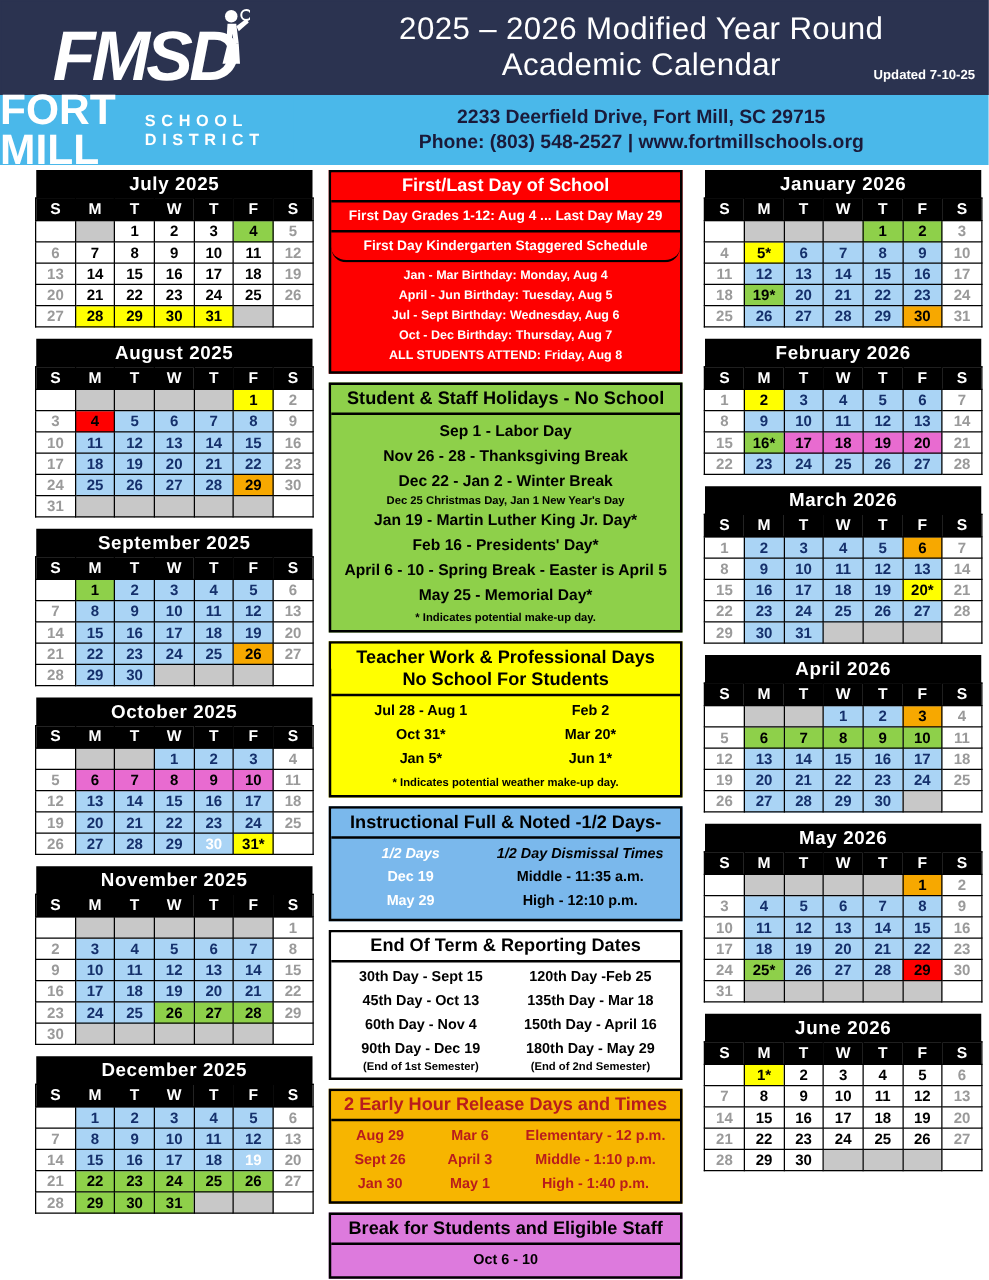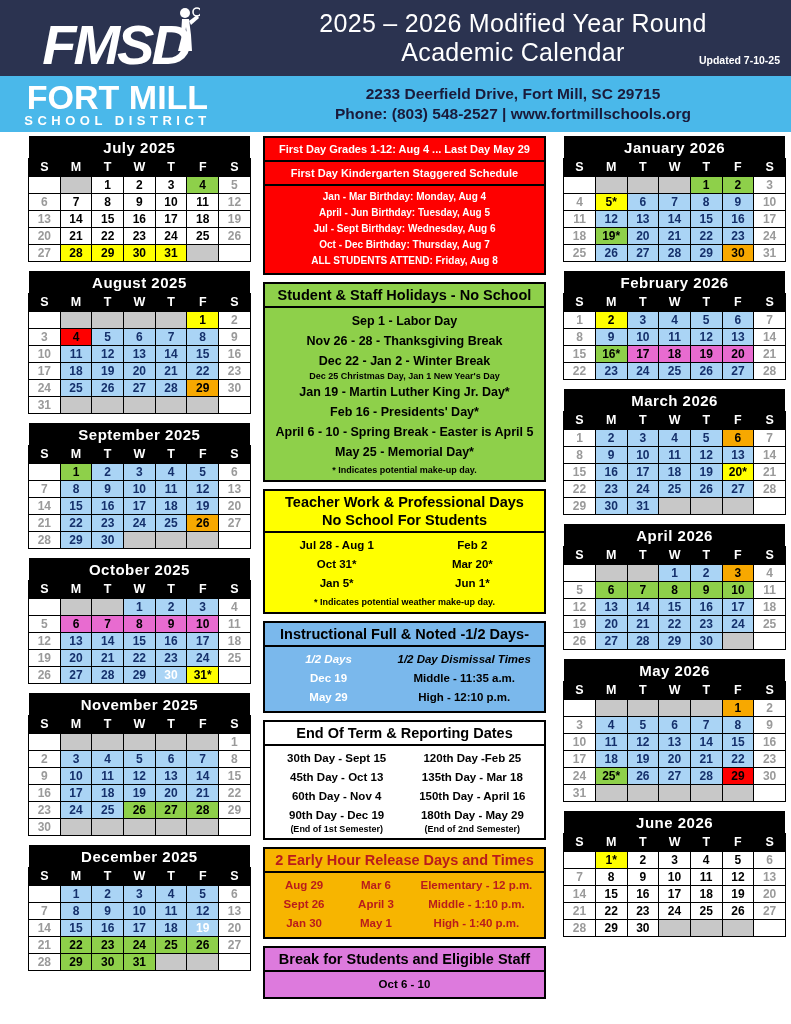--- a/index.html
+++ b/index.html
@@ -48,21 +48,21 @@
   .hdr-updated {
     position: absolute; right: 10px; bottom: 9px;
     font-size: 10.5px; font-weight: bold; color: #ffffff;
   }
   .hdr-bottom {
     display: flex; align-items: stretch;
     background: #4ab8ea; height: 56px;
   }
   .logo-block2 {
     width: 235px; background: #4ab8ea;
-    display: flex; flex-direction: column;
+    display: flex; flex-direction: row;
     align-items: center; justify-content: center;
     color: #ffffff; position: relative;
   }
   .logo-fortmill {
     font-size: 34px; font-weight: bold; line-height: 32px;
     letter-spacing: 0px;
   }
   .logo-sd {
     font-size: 13px; font-weight: bold; letter-spacing: 4.5px;
     line-height: 15px;
@@ -635,22 +635,23 @@
                 <td class="d empty"></td>
               </tr>
             </tbody>
           </table>
         </div>
       </div>
 
     <div class="col col-mid">
 
       <div class="lbox box-red">
+        <div class="lb-title">First/Last Day of School</div>
         <div class="lb-line sep" style="padding:3px 2px;">First Day Grades 1-12:   Aug 4 ... Last Day May 29</div>
-        <div class="lb-line sep" style="padding:3px 20px;">First Day Kindergarten Staggered Schedule</div>
+        <div class="lb-line sep" style="padding:3px 20px;border-radius:12px;">First Day Kindergarten Staggered Schedule</div>
         <div class="lb-body">
           <div class="lb-line" style="font-size:10px;line-height:14px;">Jan - Mar Birthday: Monday, Aug 4</div>
           <div class="lb-line" style="font-size:10px;line-height:14px;">April - Jun Birthday: Tuesday, Aug 5</div>
           <div class="lb-line" style="font-size:10px;line-height:14px;">Jul - Sept Birthday: Wednesday, Aug 6</div>
           <div class="lb-line" style="font-size:10px;line-height:14px;">Oct - Dec Birthday: Thursday, Aug 7</div>
           <div class="lb-line" style="font-size:10px;line-height:14px;">ALL STUDENTS ATTEND: Friday, Aug 8</div>
         </div>
       </div>
 
       <div class="lbox box-green">

